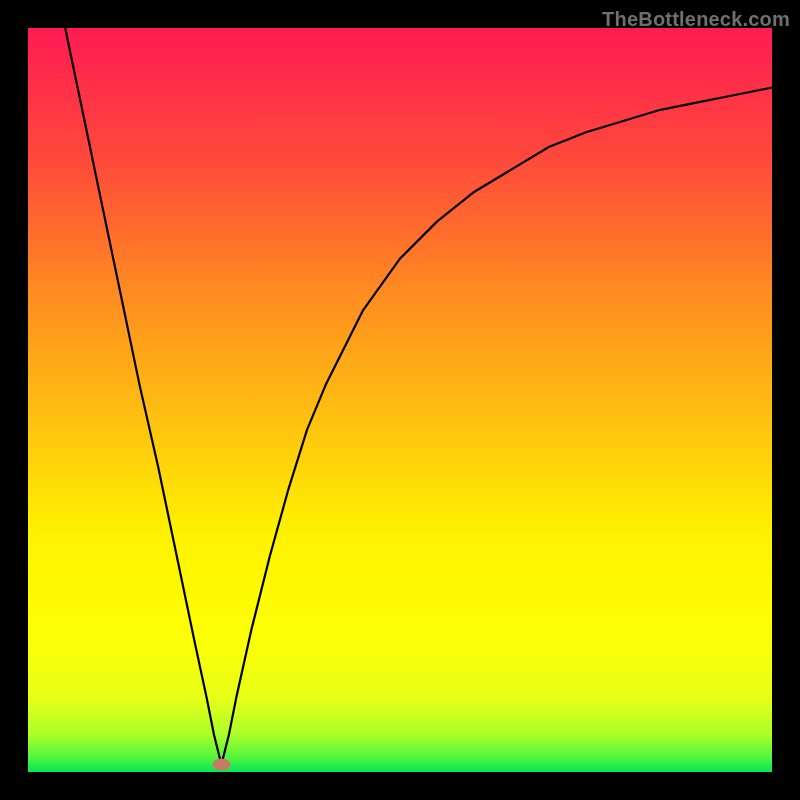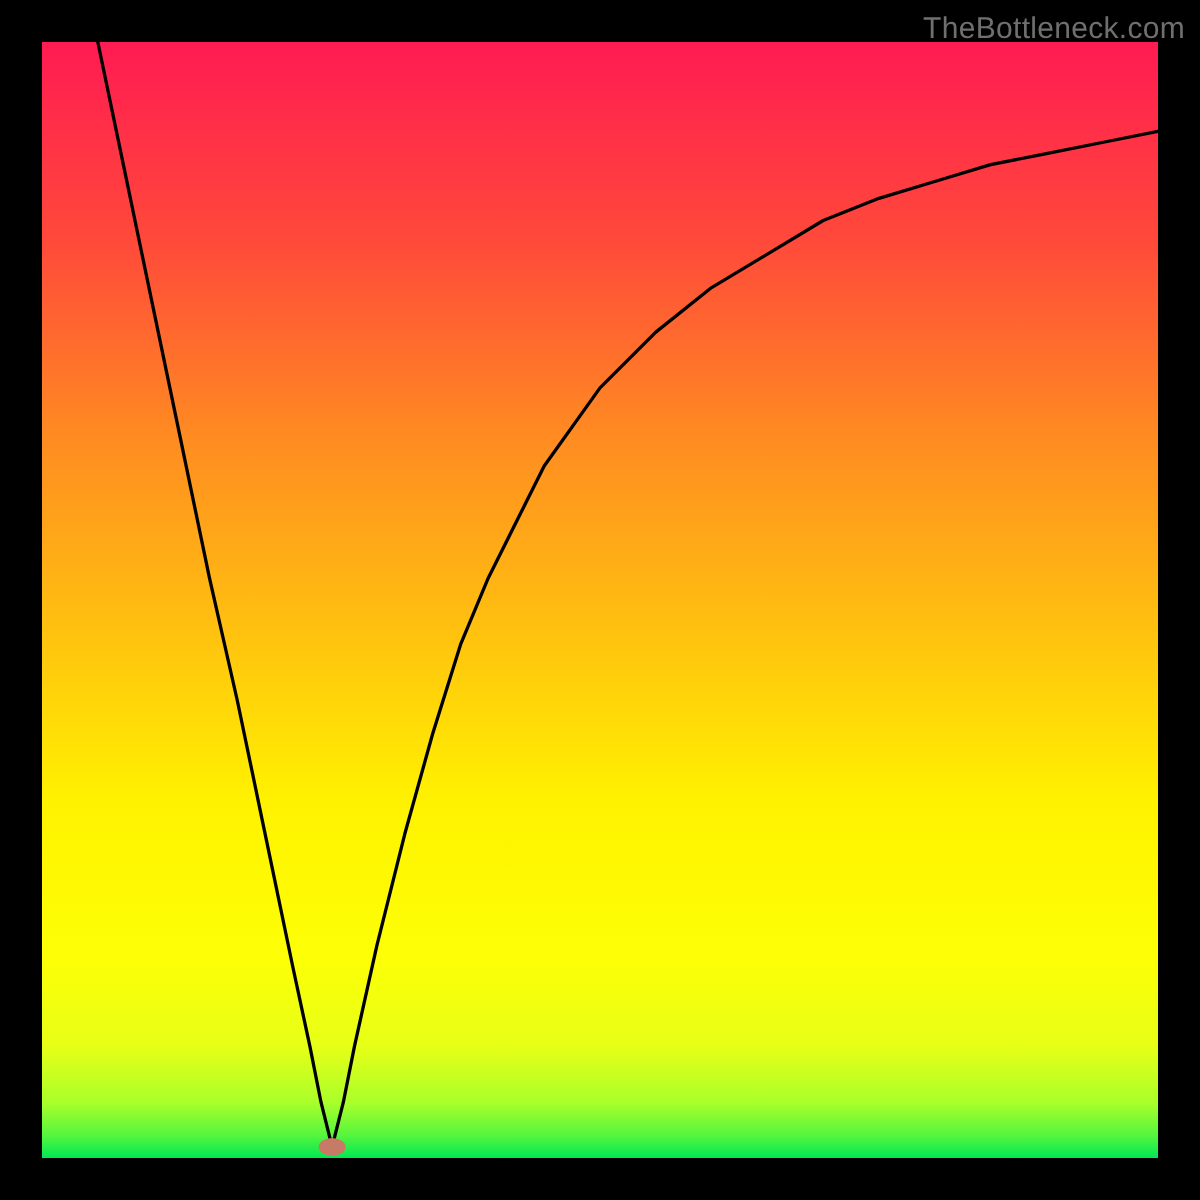--- a/index.html
+++ b/index.html
@@ -25,21 +25,21 @@
     height: 744px;
     overflow: hidden;
   }
   .attribution {
     position: absolute;
     top: 8px;
     right: 10px;
     color: #6f6f6f;
     font-size: 20px;
     letter-spacing: 0.2px;
-    font-weight: 400;
+    font-weight: 700;
   }
 </style>
 </head>
 <body>
 
 <div class="frame">
 
   <div class="attribution">TheBottleneck.com</div>
 
   <div class="plot">

